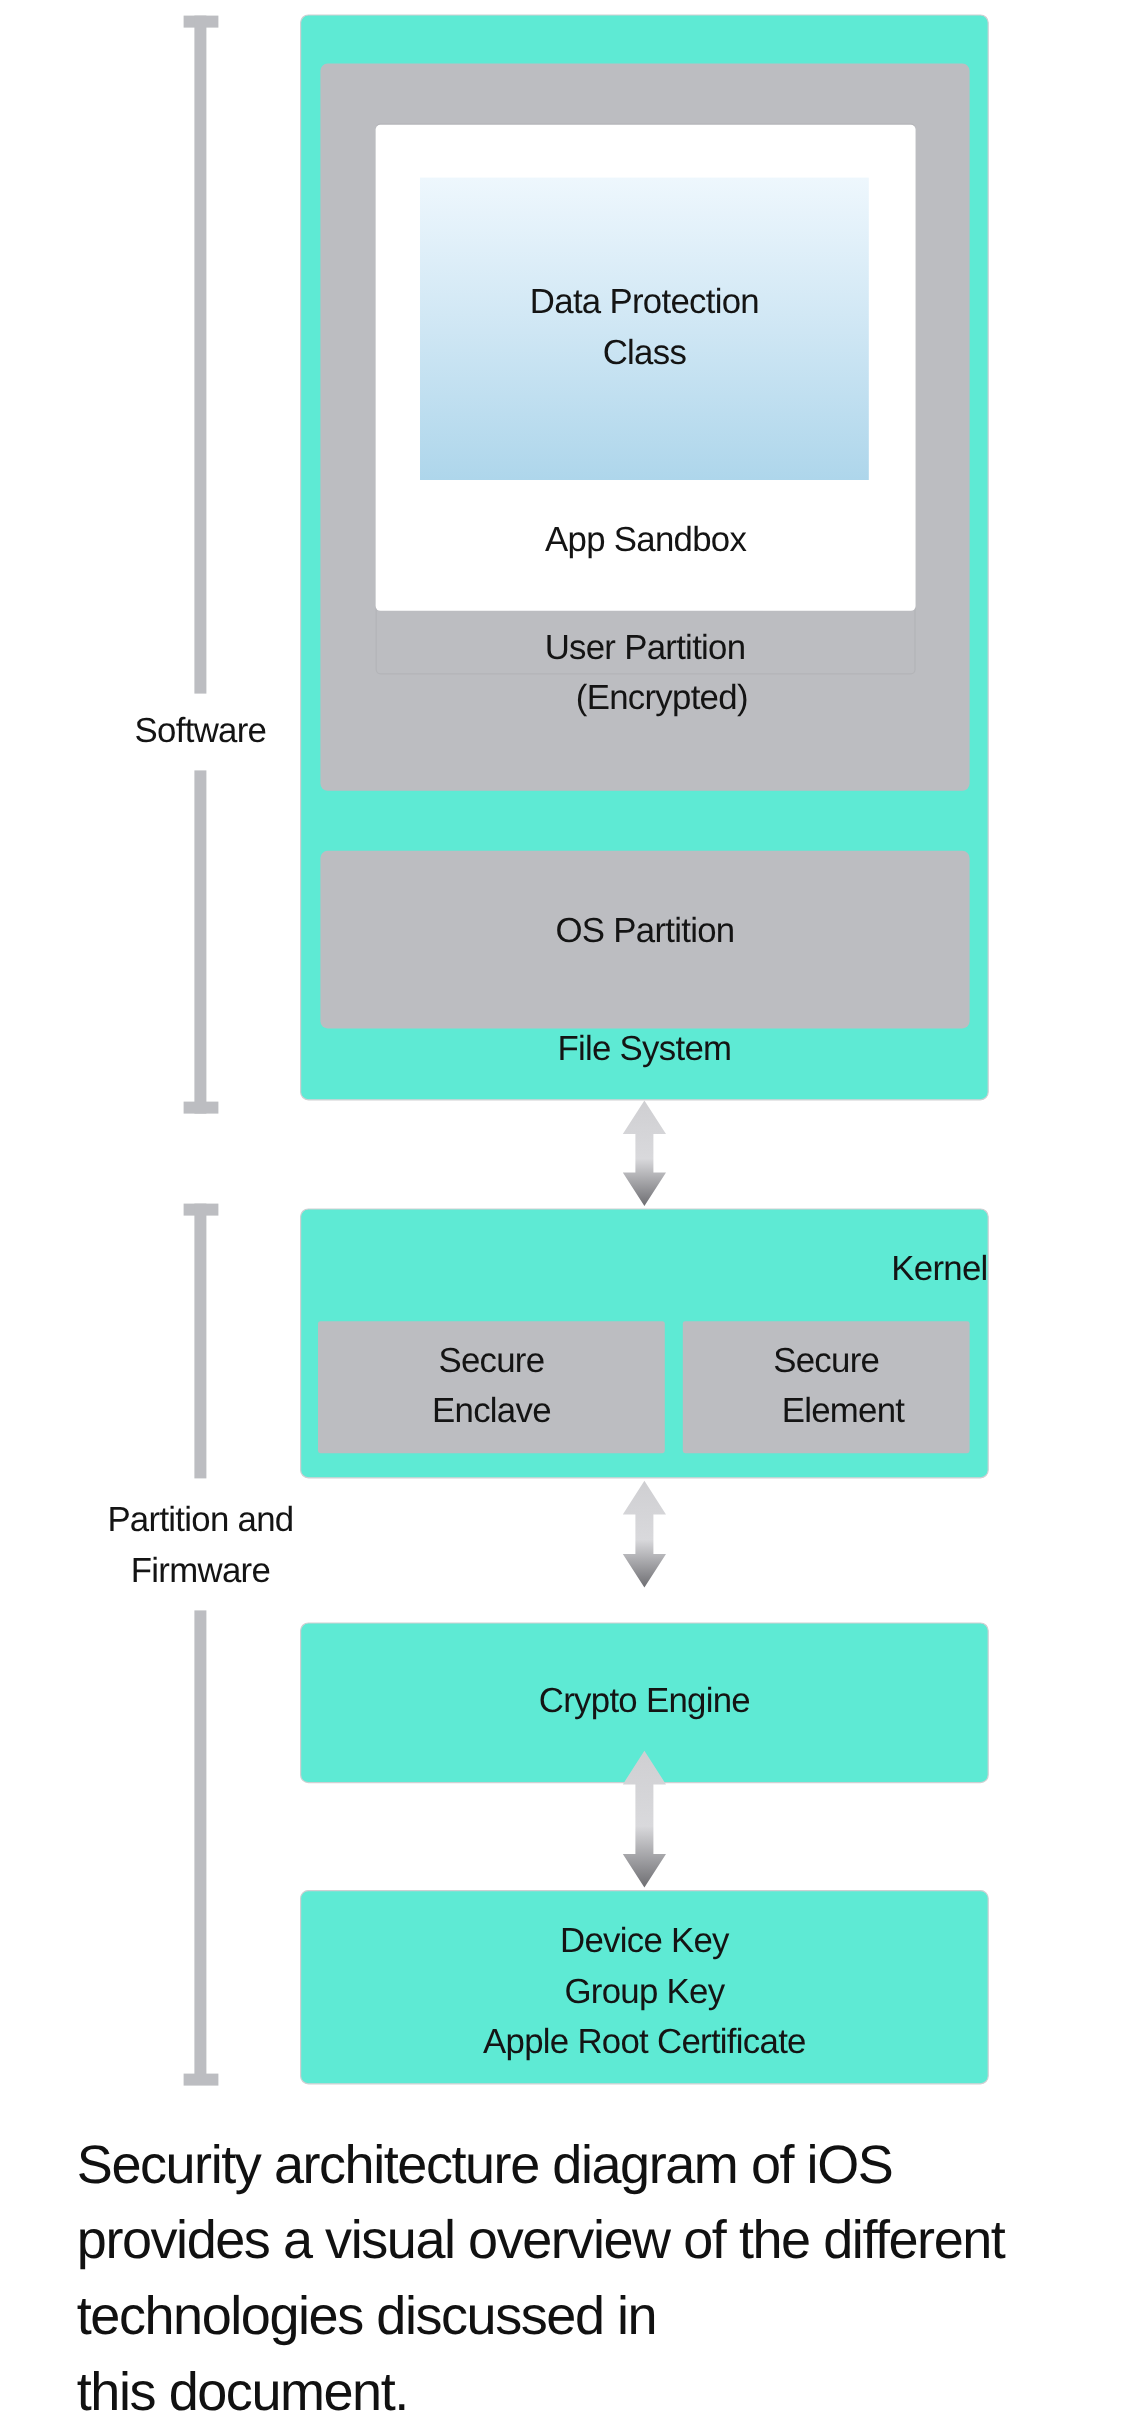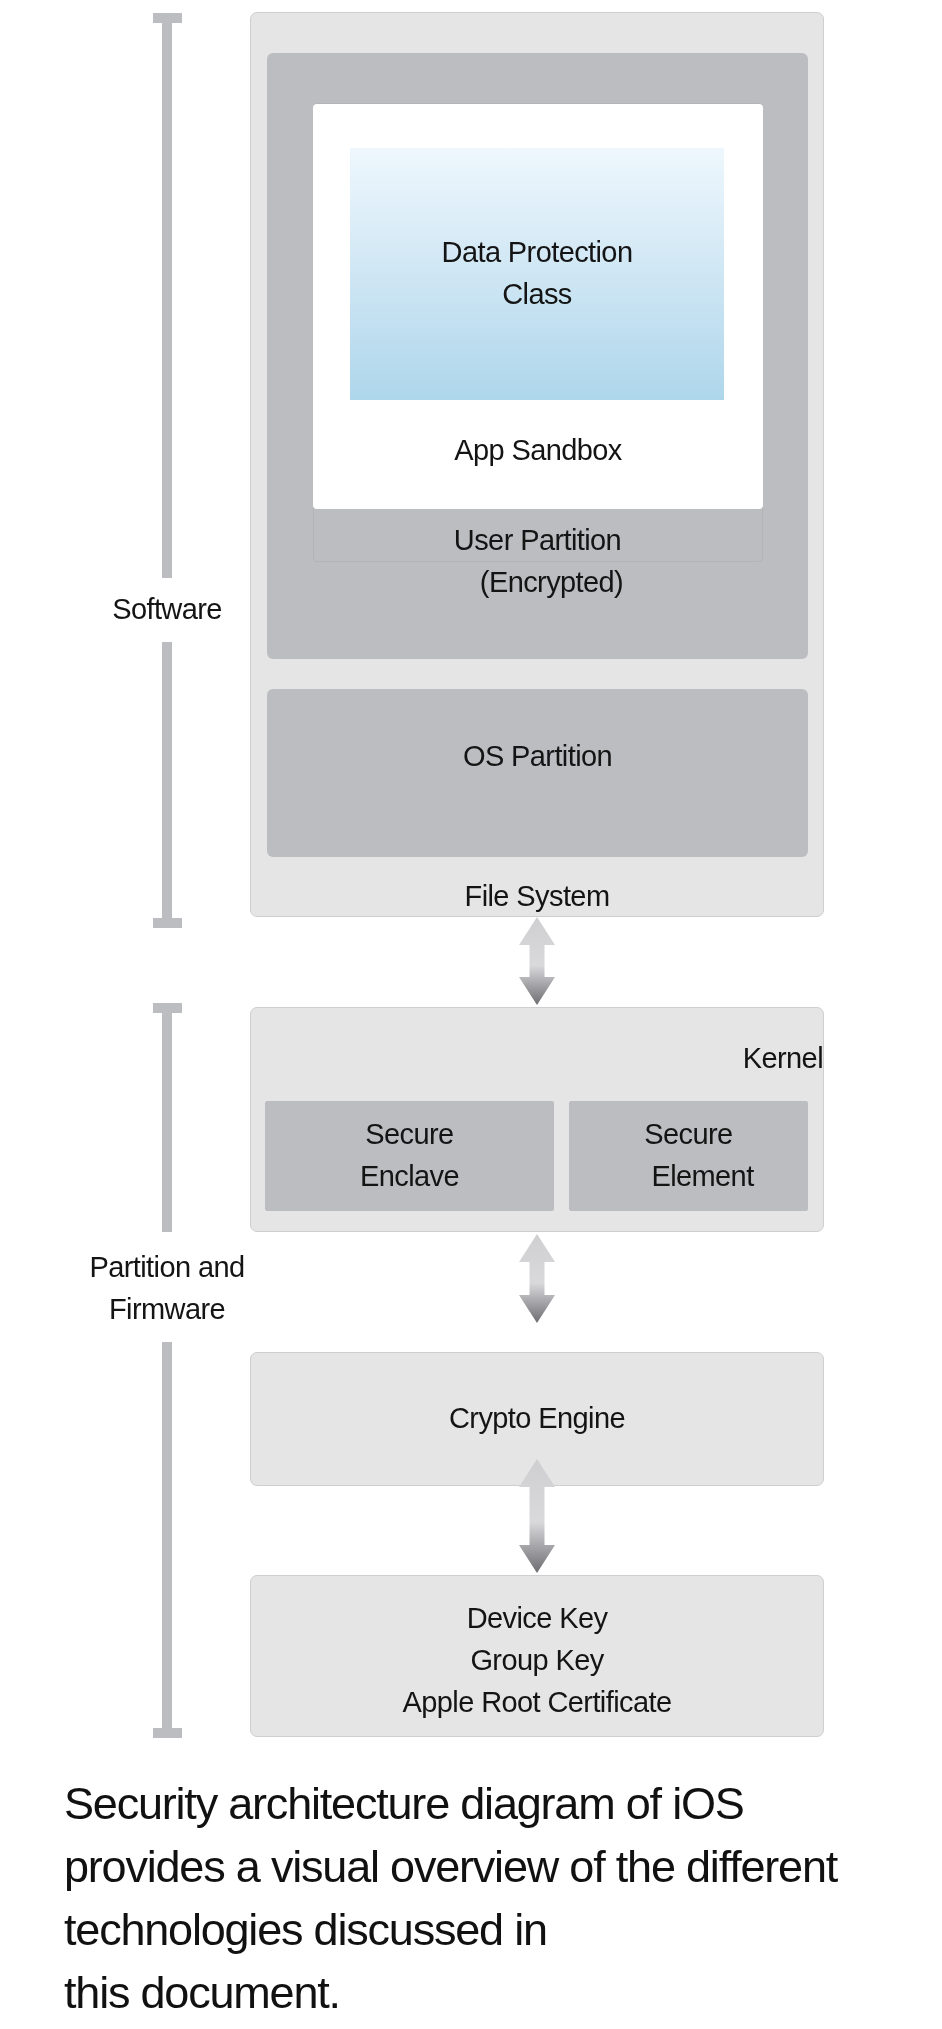--- a/index.html
+++ b/index.html
@@ -1,19 +1,19 @@
 <!DOCTYPE html>
 <html><head>
 <meta charset="utf-8">
 <style>
   html, body { margin: 0; padding: 0; background: #ffffff; }
   body { width: 942px; height: 2029px; position: relative; overflow: hidden;
          font-family: "Liberation Sans", "DejaVu Sans", sans-serif; color: #1a1a1a; }
   .box { position: absolute; box-sizing: border-box; }
-  .outer { background: #e5e5e5; border: 1.5px solid #cfcfd2; border-radius: 7px; }
+  .outer { background: #5eead4; border: 1.5px solid #cfcfd2; border-radius: 7px; }
   .dark { background: #bcbdc1; border-radius: 6px; }
   .white { background: #ffffff; border-radius: 4px; }
   .blue { background: linear-gradient(to bottom, #eef7fd 0%, #d2e8f5 45%, #aed6eb 100%); }
   .ghost { border: 1px solid #b5b6ba; border-radius: 4px; }
   .lbl { position: absolute; left: 0; right: 0; text-align: center;
          font-size: 29px; line-height: 42px; letter-spacing: -0.6px; color: #141414; }
   .side { position: absolute; text-align: center; font-size: 29px; line-height: 42px;
           letter-spacing: -0.6px; color: #141414; }
   .bar { position: absolute; background: #bcbdc1; width: 10px; }
   .cap { position: absolute; background: #bcbdc1; width: 29px; height: 10px; }
@@ -51,24 +51,24 @@
       <div class="box blue" style="left:37px; top:44px; width:374px; height:252px;">
         <div class="lbl" style="top:83px;">Data Protection</div>
         <div class="lbl" style="top:125px;">Class</div>
       </div>
       <div class="lbl" style="top:325px;">App Sandbox</div>
     </div>
     <div class="lbl" style="top:466px;">User Partition</div>
     <div class="lbl" style="top:508px;padding-left:28px;">(Encrypted)</div>
   </div>
 
-  <div class="box dark" style="left:16px; top:676px; width:541px; height:168px;">
+  <div class="box dark" style="left:16px; top:696px; width:541px; height:148px;">
     <div class="lbl" style="top:46px;">OS Partition</div>
   </div>
-  <div class="lbl" style="top:840px;margin-top:22px;">File System</div>
+  <div class="lbl" style="top:840px;">File System</div>
 </div>
 
 <svg class="arrow" style="left:519px; top:917px;" width="36" height="88">
   <defs>
     <linearGradient id="ag1" x1="0" y1="0" x2="0" y2="1">
       <stop offset="0" stop-color="#cfcfd2"></stop>
         <stop offset="0.55" stop-color="#d9d9dc"></stop>
         <stop offset="1" stop-color="#6e6e72"></stop>
     </linearGradient>
   </defs>

